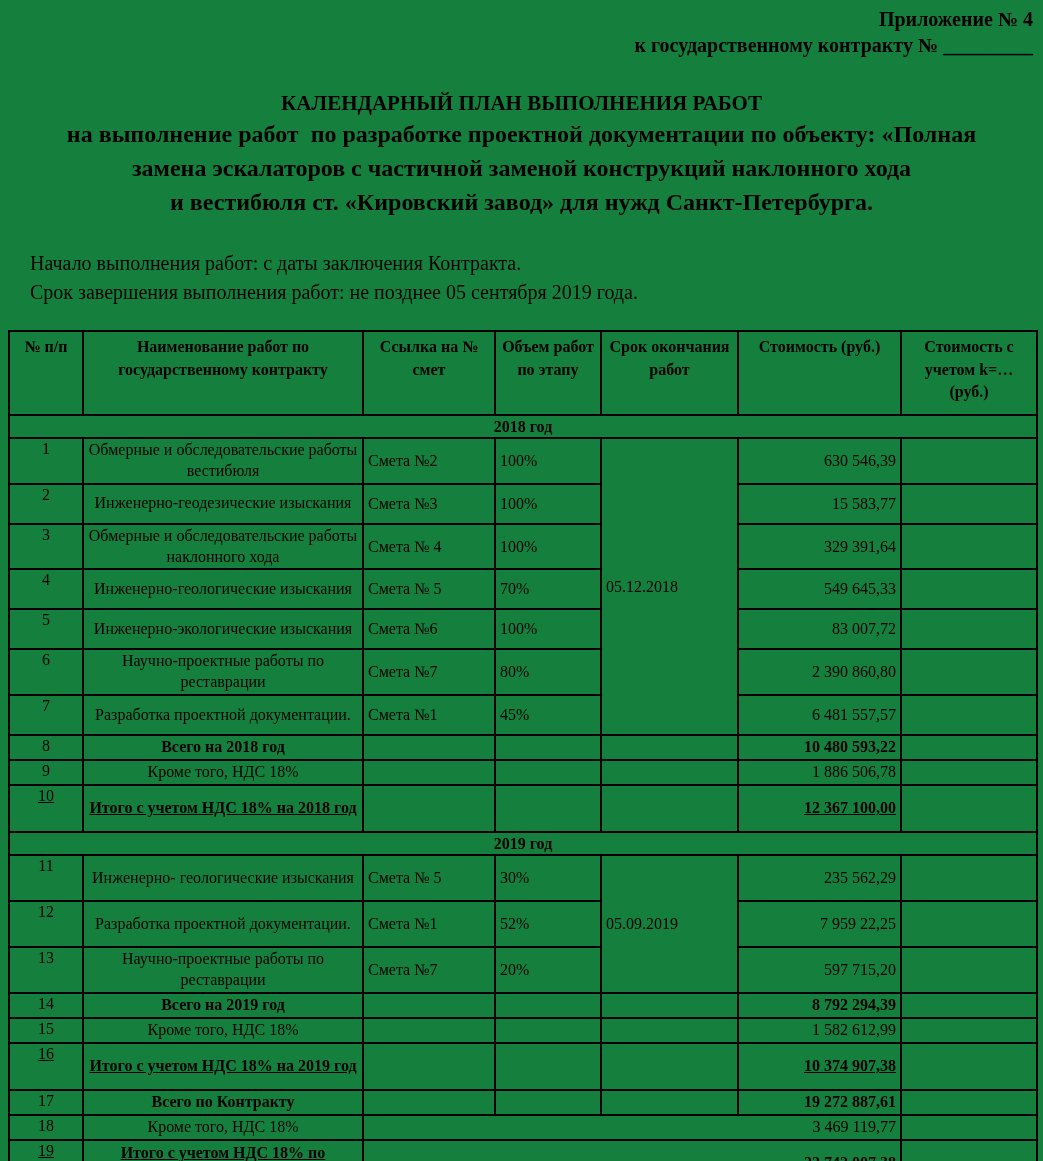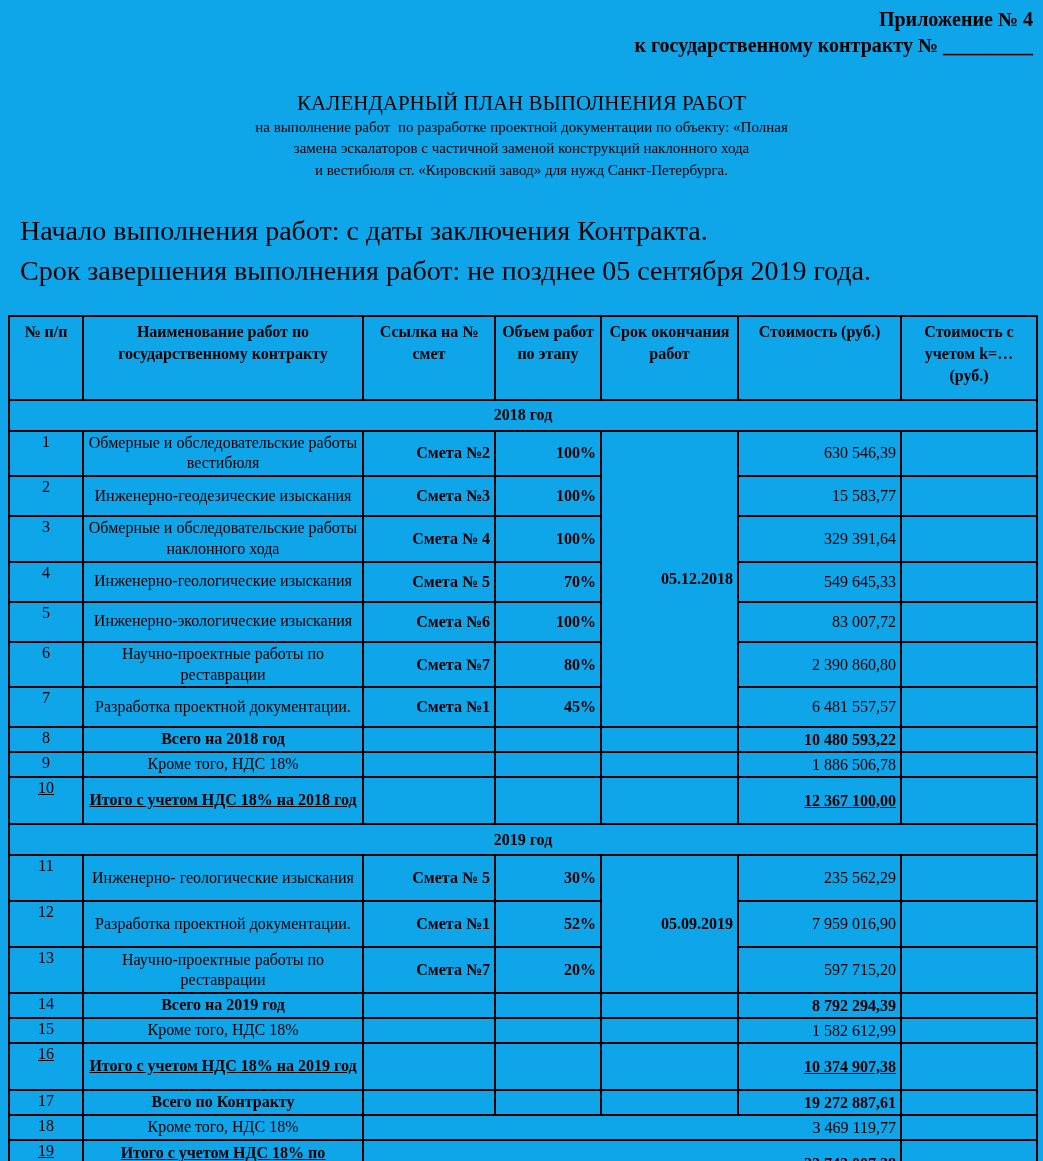--- a/index.html
+++ b/index.html
@@ -4,55 +4,55 @@
 <style>
   html, body {
     margin: 0;
     padding: 0;
     background: #ffffff;
   }
   .page {
     position: relative;
     width: 1043px;
     height: 1161px;
-    background: #0ea5e9;
+    background: #15803d;
     color: #000000;
     font-family: "Liberation Serif", "DejaVu Serif", serif;
     box-sizing: border-box;
     padding: 6px 8px 0 8px;
     overflow: hidden;
   }
   
   .appendix {
     text-align: right;
     font-weight: bold;
     font-size: 20px;
     line-height: 1.32;
     padding-right: 2px;
   }
   
   .title-block {
     margin-top: 30px;
     text-align: center;
-    font-weight: normal;
+    font-weight: bold;
   }
   .title-main {
     font-size: 21px;
     line-height: 1.35;
   }
   .title-sub {
-    font-size: 15px;
+    font-size: 24px;
     line-height: 1.42;
     white-space: pre-wrap;
   }
   
   .intro {
     margin-top: 30px;
-    margin-left: 12px;
-    font-size: 28px;
+    margin-left: 22px;
+    font-size: 20px;
     line-height: 1.42;
   }
   
   table.plan {
     margin-top: 24px;
     border-collapse: collapse;
     table-layout: fixed;
     width: 1028px;
     font-size: 16px;
   }
@@ -63,21 +63,21 @@
     overflow: hidden;
   }
   table.plan th {
     font-weight: bold;
     text-align: center;
     vertical-align: top;
     padding-top: 4px;
     line-height: 1.4;
   }
   tr.hdr       { height: 84px; }
-  tr.year-row  { height: 31px; }
+  tr.year-row  { height: 23px; }
   tr.r-tall    { height: 40px; }
   tr.r-tall2   { height: 46px; }
   tr.r-short   { height: 25px; }
   tr.r-big     { height: 47px; text-decoration: underline; }
   td.year {
     font-weight: bold;
     text-align: center;
     vertical-align: middle;
     line-height: 1.1;
   }
@@ -86,23 +86,22 @@
     vertical-align: top;
     padding-top: 2px;
   }
   td.name {
     text-align: center;
     vertical-align: middle;
     padding-left: 8px;
     line-height: 1.3;
   }
   td.c {
-    text-align: right;
+    text-align: left;
     vertical-align: middle;
-    font-weight: bold;
   }
   td.cost {
     text-align: right;
     vertical-align: middle;
     padding-right: 10px;
   }
   td.empty { vertical-align: middle; }
   .b { font-weight: bold; }
 </style>
 </head>
@@ -249,21 +248,21 @@
       <td class="c">30%</td>
       <td class="c" rowspan="3">05.09.2019</td>
       <td class="cost">235 562,29</td>
       <td class="empty"></td>
     </tr>
     <tr class="r-tall2">
       <td class="num">12</td>
       <td class="name">Разработка проектной документации.</td>
       <td class="c">Смета №1</td>
       <td class="c">52%</td>
-      <td class="cost">7 959 016,90</td>
+      <td class="cost">7 959 22,25</td>
       <td class="empty"></td>
     </tr>
     <tr class="r-tall2">
       <td class="num">13</td>
       <td class="name">Научно-проектные работы по реставрации</td>
       <td class="c">Смета №7</td>
       <td class="c">20%</td>
       <td class="cost">597 715,20</td>
       <td class="empty"></td>
     </tr>

